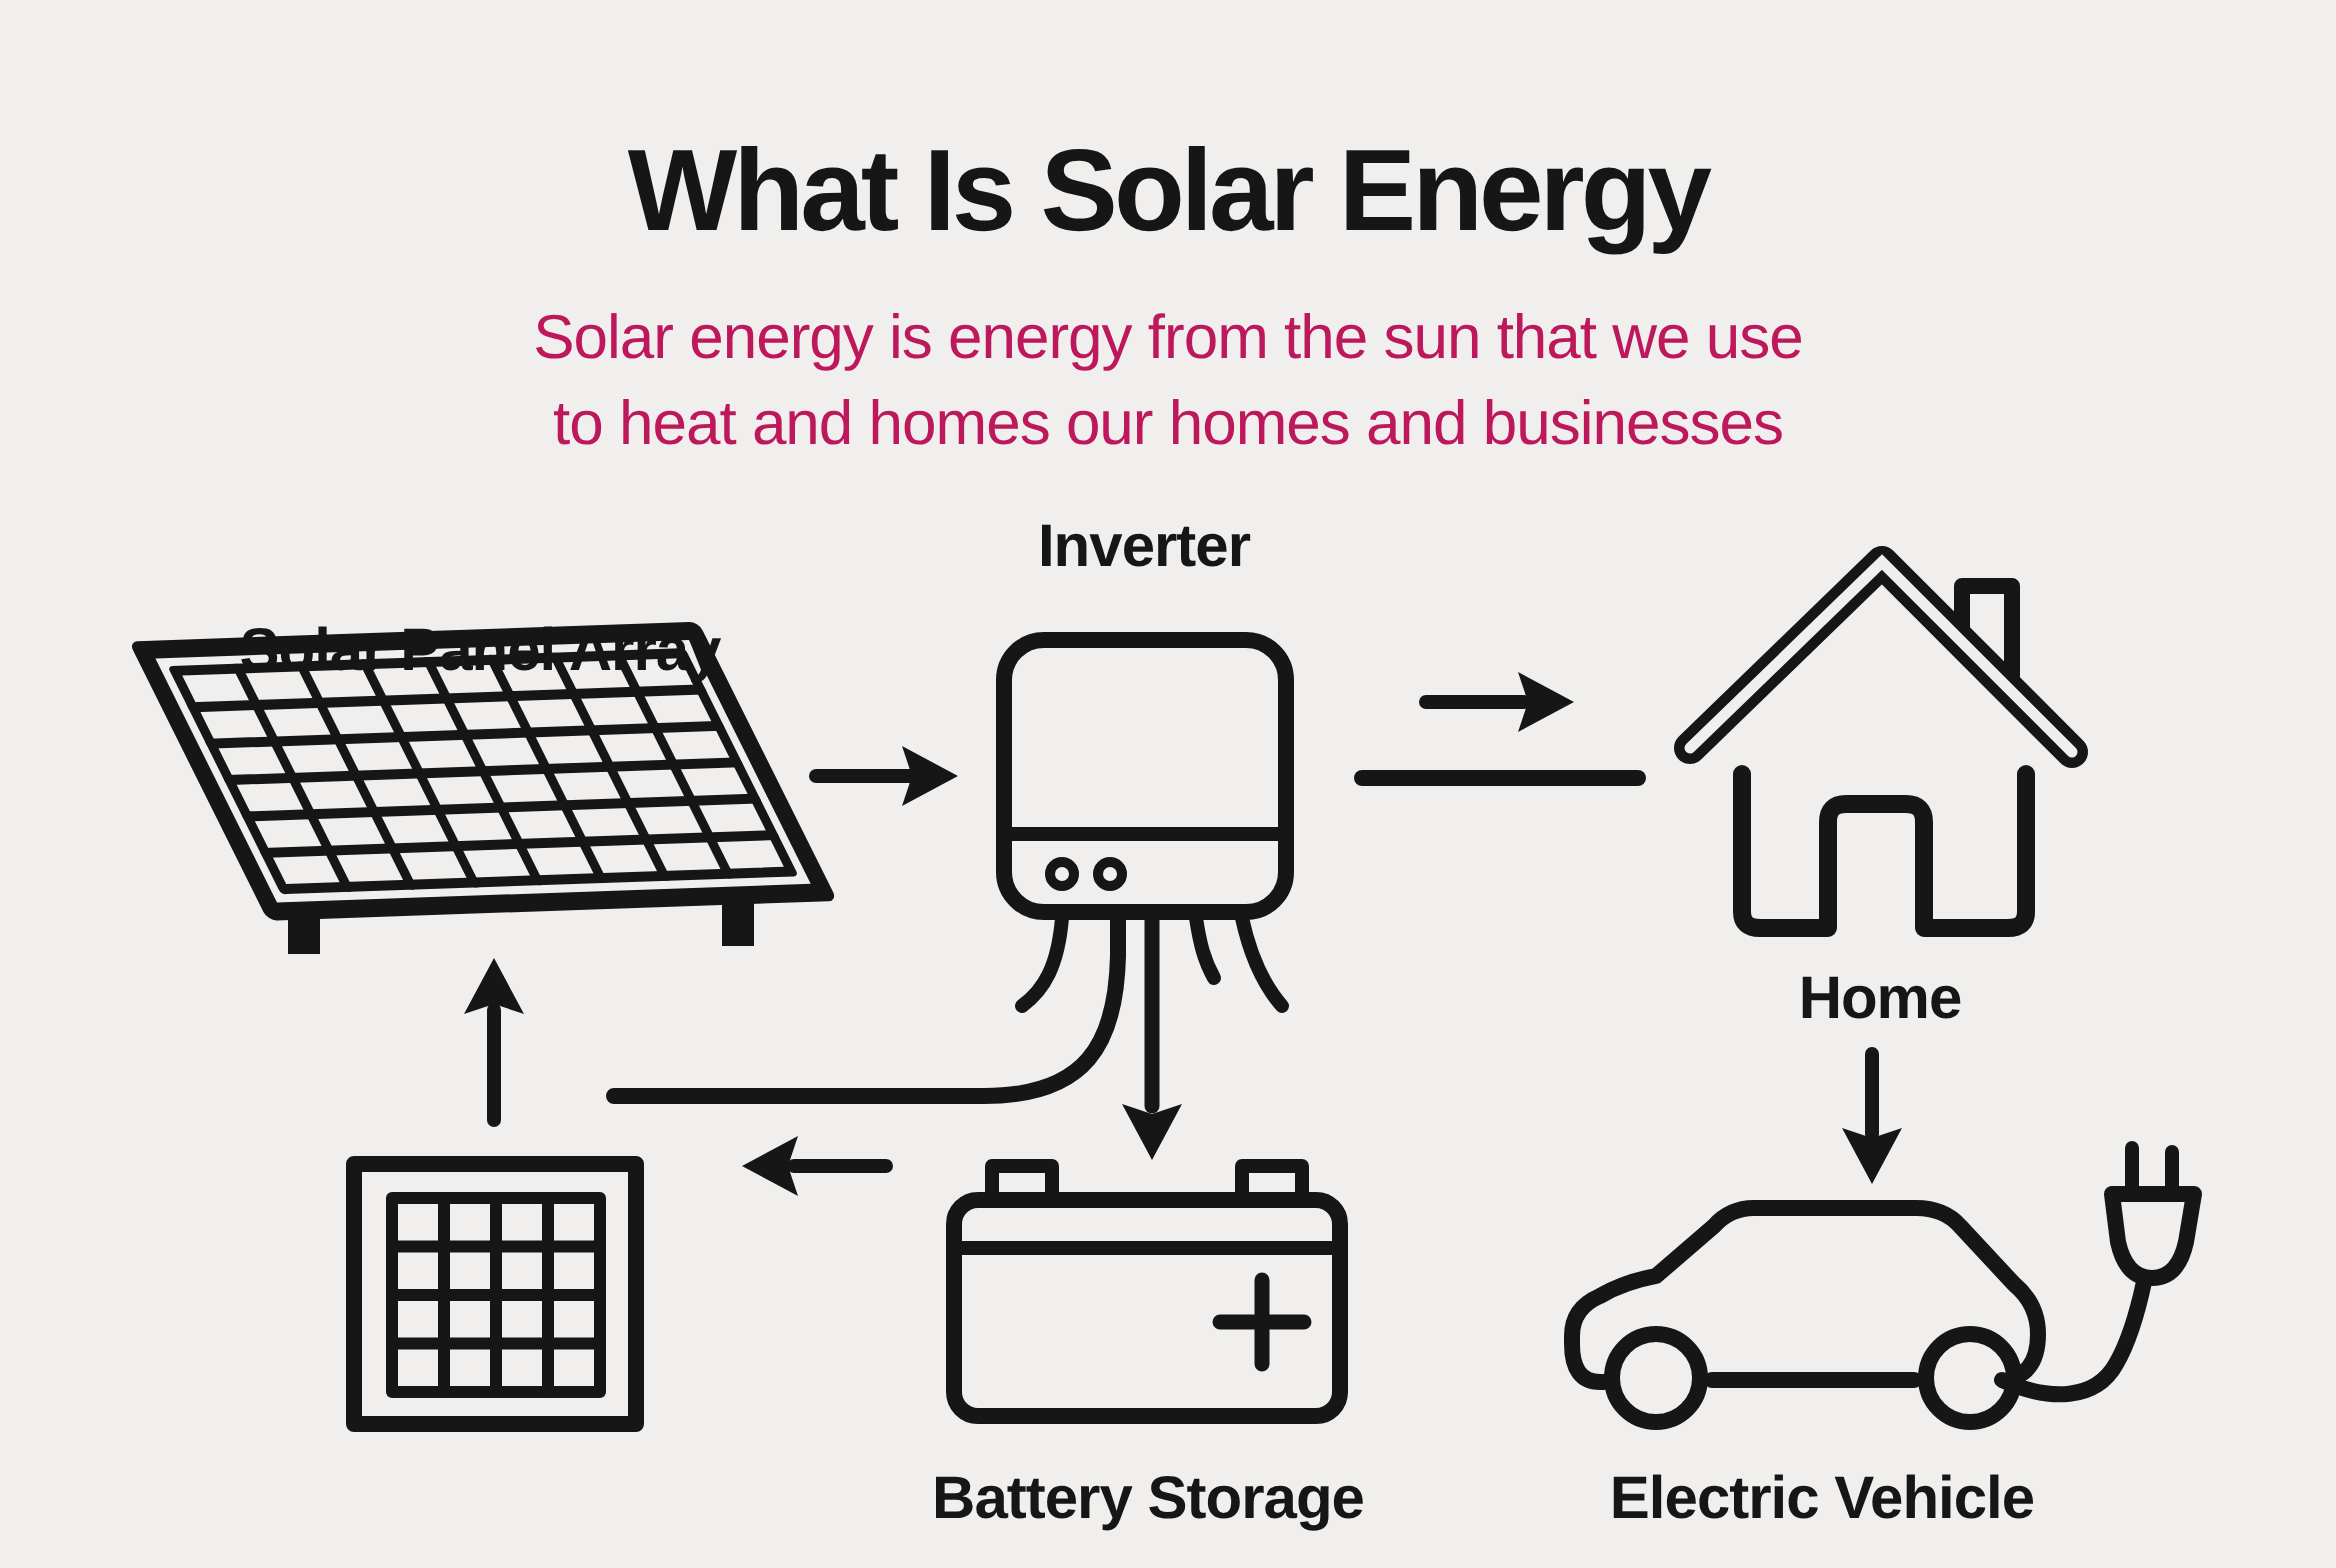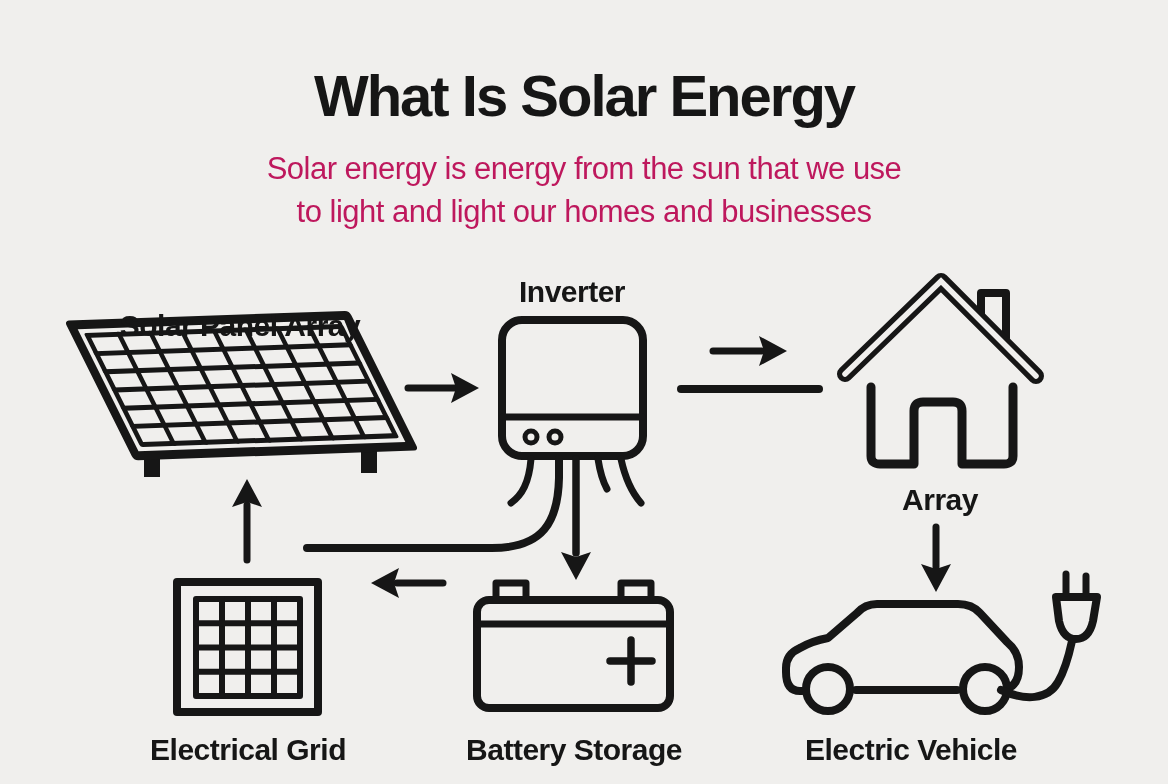--- a/index.html
+++ b/index.html
@@ -18,39 +18,39 @@
     position:absolute; left:0; top:148px; width:100%;
     text-align:center; font-size:31px; font-weight:400;
     letter-spacing:-0.5px; line-height:1.38; color:#be185d;
   }
   .node-label {
     position:absolute; text-align:center; font-size:30px;
     font-weight:700; letter-spacing:-0.5px; color:var(--ink);
     white-space:nowrap;
   }
   .lbl-solar   { left:60px;  top:273px; width:360px;margin-top:36px; }
-  .lbl-inverter{ left:472px; top:275px; width:200px; }
+  .lbl-inverter{ left:472px; top:257px; width:200px; }
   .lbl-home    { left:840px; top:483px; width:200px; }
   .lbl-grid    { left:98px;  top:733px; width:300px; }
   .lbl-battery { left:424px; top:733px; width:300px; }
   .lbl-ev      { left:761px; top:733px; width:300px; }
   svg.diagram { position:absolute; left:0; top:0; }
   svg .stroke { stroke:var(--ink); fill:none; stroke-linecap:round; stroke-linejoin:round; }
   svg .fill   { fill:var(--ink); stroke:none; }
   svg .bgfill { fill:var(--bg); }
 </style>
 </head>
 <body>
 
 <div class="canvas">
 
   <div class="title">What Is Solar Energy</div>
   <div class="subtitle">
     <div>Solar energy is energy from the sun that we use</div>
-    <div>to light and light our homes and businesses</div>
+    <div>to heat and homes our homes and businesses</div>
   </div>
 
   <svg class="diagram" width="1168" height="784" viewBox="0 0 1168 784">
 
     <g>
       <rect class="fill" x="144" y="452" width="16" height="25"></rect>
       <rect class="fill" x="361" y="448" width="16" height="25"></rect>
       <g transform="translate(71,325) rotate(-2) skewX(24.5)">
         <rect class="stroke" x="0" y="0" width="276" height="133" stroke-width="9"></rect>
         <rect class="stroke" x="11" y="11" width="254" height="111" stroke-width="5"></rect>
@@ -132,17 +132,16 @@
       <circle class="stroke bgfill" cx="828" cy="689" r="22" stroke-width="8"></circle>
       <circle class="stroke bgfill" cx="985" cy="689" r="22" stroke-width="8"></circle>
       <path class="stroke" stroke-width="8" d="M1001 690 C1025 701 1048 700 1058 682 C1065 670 1069 655 1072 641"></path>
       <path class="stroke" stroke-width="8" d="M1056 597 L1097 597 L1093 621 Q1089 639 1076 639 Q1063 639 1059 621 Z"></path>
       <path class="stroke" stroke-width="7" d="M1066 593 V574 M1086 593 V576"></path>
     </g>
   </svg>
 
   <div class="node-label lbl-solar">Solar Panel Array</div>
   <div class="node-label lbl-inverter">Inverter</div>
-  <div class="node-label lbl-home">Array</div>
-  <div class="node-label lbl-grid">Electrical Grid</div>
+  <div class="node-label lbl-home">Home</div>
   <div class="node-label lbl-battery">Battery Storage</div>
   <div class="node-label lbl-ev">Electric Vehicle</div>
 </div>
 
 </body></html>

